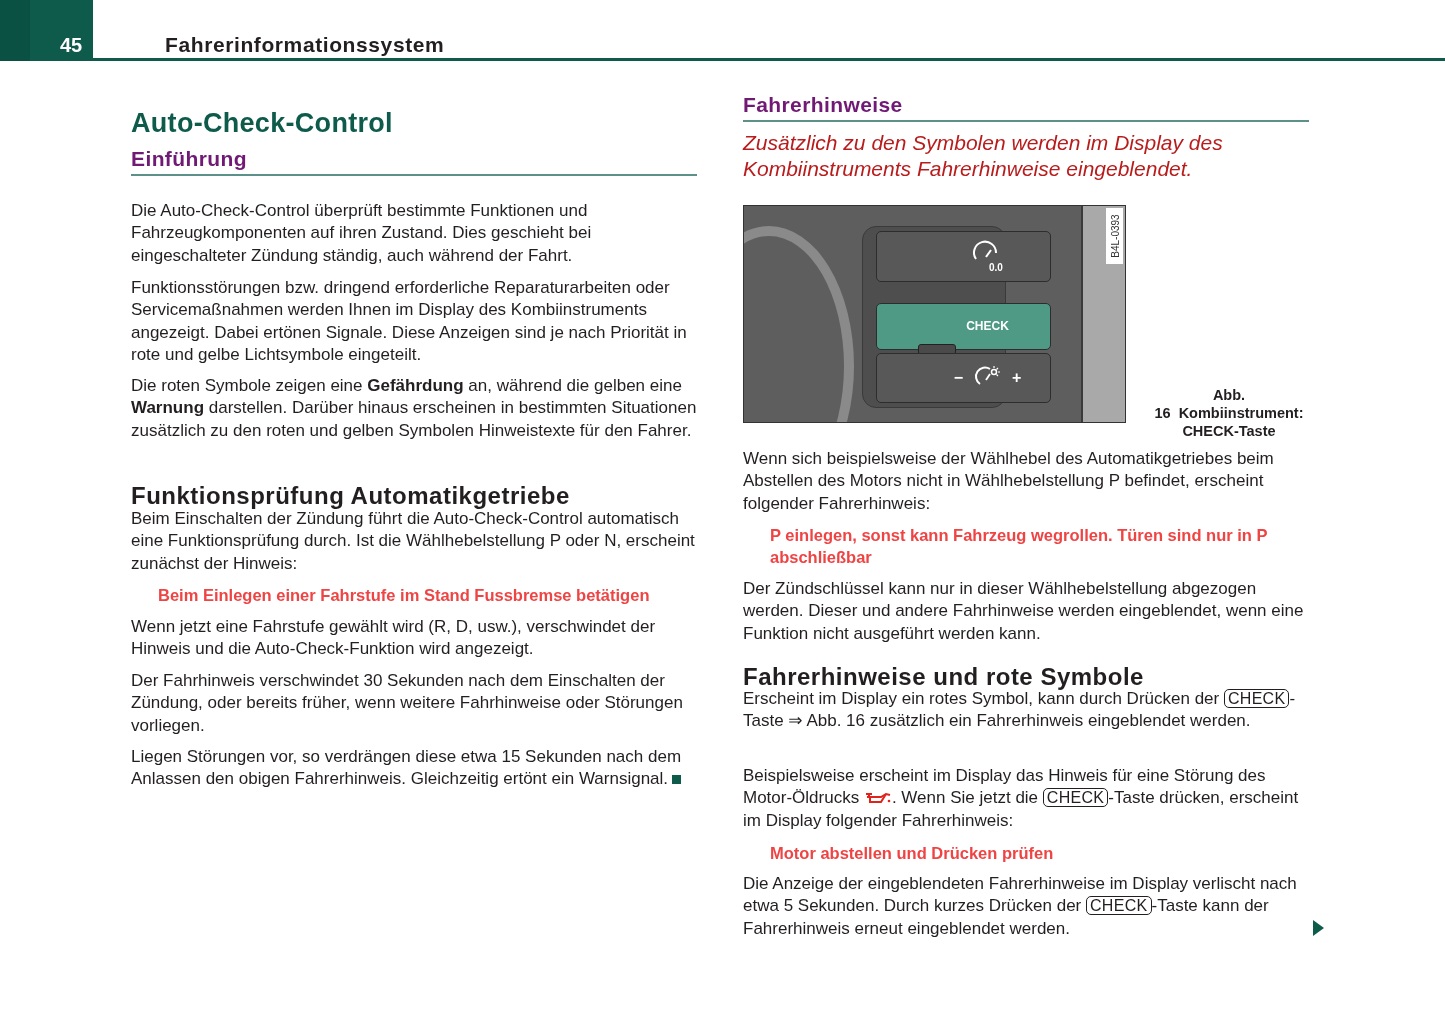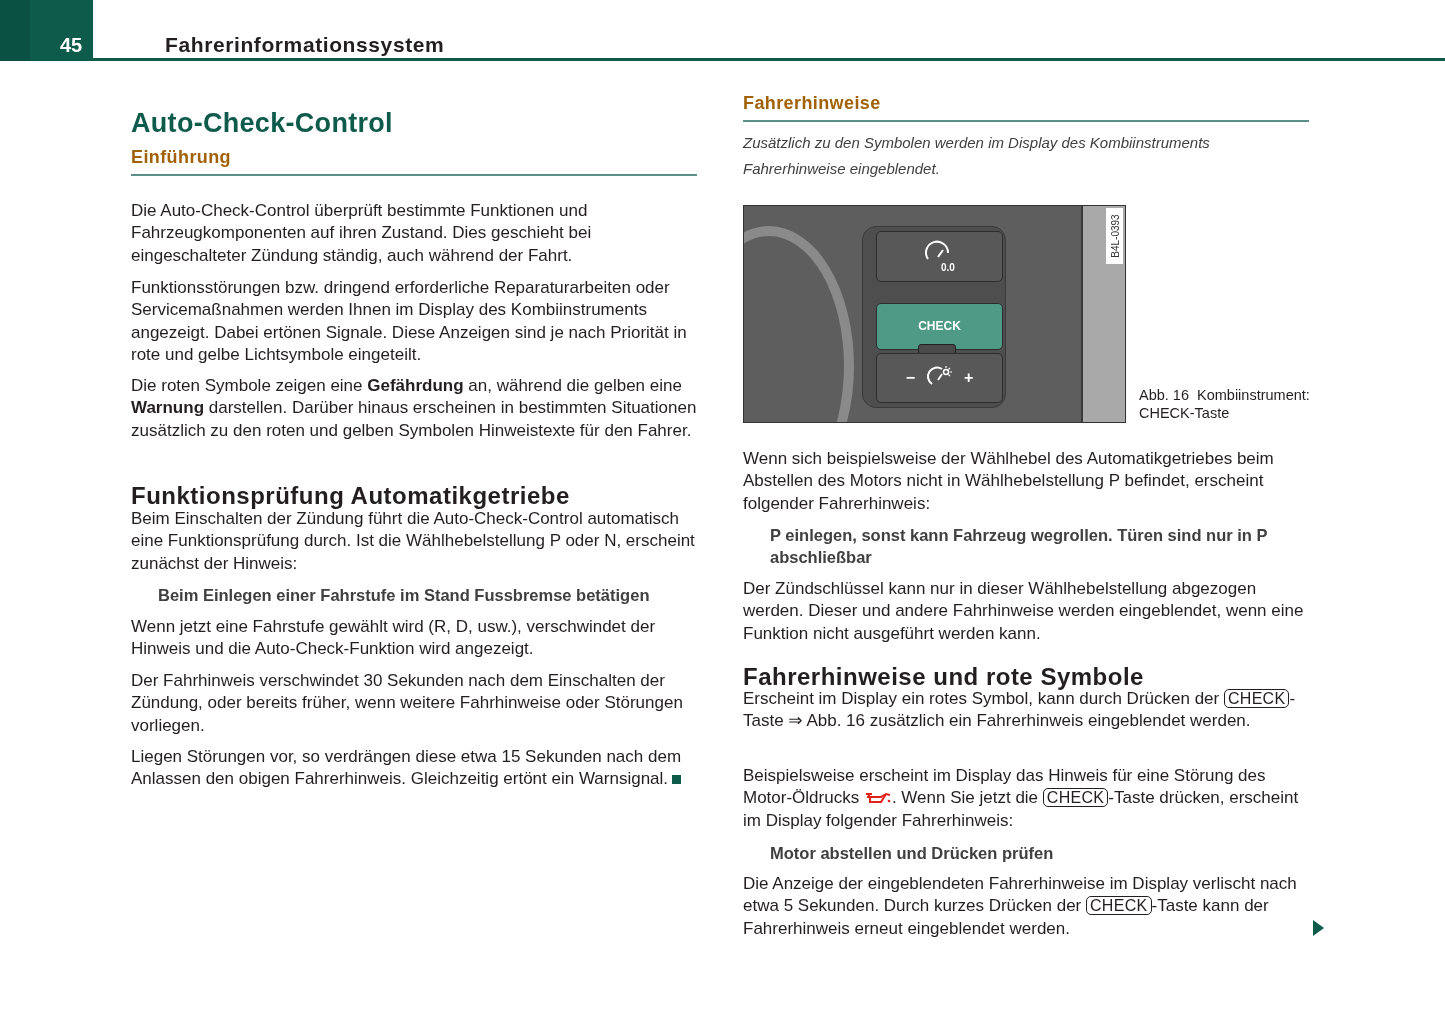--- a/index.html
+++ b/index.html
@@ -11,49 +11,49 @@
   .corner-block .hi { position:absolute; left:0; top:0; width:30px; height:61px; background:#0a5144; }
   .page-number { position:absolute; left:60px; top:34px; font-size:20px; font-weight:bold; color:#ffffff; }
   .header-title { position:absolute; left:131px; top:33px; font-size:21px; font-weight:bold; letter-spacing:0.6px; color:#231f20;margin-left:34px; }
   .header-rule { position:absolute; left:93px; right:0; top:58px; height:3px; background:#0e5b4c; }
 
   .col { position:absolute; top:0; }
   .col-left { left:131px; width:566px; }
   .col-right { left:743px; width:566px; }
 
   .h1 { position:absolute; left:0; top:108px; font-size:27px; font-weight:bold; color:#0e5b4c; letter-spacing:0.3px; }
-  .h2 { position:absolute; left:0; font-size:18px; font-weight:bold; color:#a16207; letter-spacing:0.4px; }
+  .h2 { position:absolute; left:0; font-size:21px; font-weight:bold; color:#701a75; letter-spacing:0.4px; }
   .h2-rule { position:absolute; left:0; width:566px; height:2px; background:#5b9189; }
   .h3 { position:absolute; left:0; font-size:24px; font-weight:bold; letter-spacing:0.5px; color:#231f20; }
   .p { position:absolute; left:0; width:566px; font-size:17px; line-height:22.3px; color:#231f20; }
   .p b { font-weight:bold; }
-  .note { position:absolute; left:27px; width:540px; font-size:16.5px; font-weight:bold; line-height:22.3px; color:#404040; }
-  .lead { position:absolute; left:0; top:130px; width:566px; font-size:15px; font-style:italic; line-height:25.5px; color:#404040; }
+  .note { position:absolute; left:27px; width:540px; font-size:16.5px; font-weight:bold; line-height:22.3px; color:#ef4444; }
+  .lead { position:absolute; left:0; top:130px; width:566px; font-size:21px; font-style:italic; line-height:25.5px; color:#b91c1c; }
   .end-mark { display:inline-block; width:9px; height:9px; background:#0e5b4c; margin-left:4px; vertical-align:0px; }
 
   .key {
     display:inline-block; border:1.5px solid #231f20; border-radius:5px; padding:0 3px; line-height:17px;
     font-size:16px; letter-spacing:0.3px;
   }
   .oil-icon { display:inline-block; width:28px; height:14px; vertical-align:-1px; }
 
   
   .figure { position:absolute; left:0; top:205px; width:381px; height:216px; background:#5e5e5e; border:1px solid #333; overflow:hidden; }
   .fig-strip { position:absolute; right:0; top:0; width:42px; height:216px; background:#a9a9a9; border-left:2px solid #3a3a3a; }
   .fig-code { position:absolute; right:2px; top:2px; width:17px; height:56px; background:#ffffff; }
   .fig-code span { position:absolute; left:50%; top:50%; transform:translate(-50%,-50%) rotate(-90deg); font-size:10px; white-space:nowrap; color:#333; }
   .btn-frame { position:absolute; left:118px; top:20px; width:142px; height:180px; background:#4e4e4e; border-radius:14px; border:1px solid #3a3a3a; }
-  .fig-btn { position:absolute; left:13px; width:125px; background:#585858; border:1.5px solid #2d2d2d; border-radius:5px; color:#fff; text-align:center; }
+  .fig-btn { position:absolute; left:13px; width:125px; background:#585858; border:1.5px solid #2d2d2d; border-radius:5px; color:#fff; text-align:center;padding-left:48px; }
   .fig-btn.top { top:4px; height:49px; }
   .fig-btn.check { top:76px; height:45px; background:#4f9a84; font-size:12px; font-weight:bold; line-height:45px; }
   .fig-btn.bottom { top:126px; height:48px; font-size:16px; font-weight:bold; line-height:48px; }
   .fig-notch { position:absolute; left:55px; top:117px; width:36px; height:9px; background:#4a4a4a; border:1.5px solid #222; border-radius:3px; }
   .gauge-arc { position:absolute; left:-60px; top:20px; width:150px; height:260px; border-radius:50%; border:10px solid #8a8a8a; border-left-color:#6c6c6c; }
 
-  .caption { position:absolute; left:396px; top:386px; width:180px; font-size:14.5px; font-weight:normal; line-height:18px; color:#231f20; }
+  .caption { position:absolute; left:396px; top:386px; width:180px; font-size:14.5px; font-weight:bold; line-height:18px; color:#231f20;text-align:center; }
   .caption .num { margin-right:8px; }
 
   .next-arrow { position:absolute; left:1313px; top:920px; width:0; height:0; border-top:8px solid transparent; border-bottom:8px solid transparent; border-left:11px solid #0e5b4c; }
 </style>
 </head>
 <body>
 
 <div class="corner-block">
     <div class="hi"></div>
   </div>

